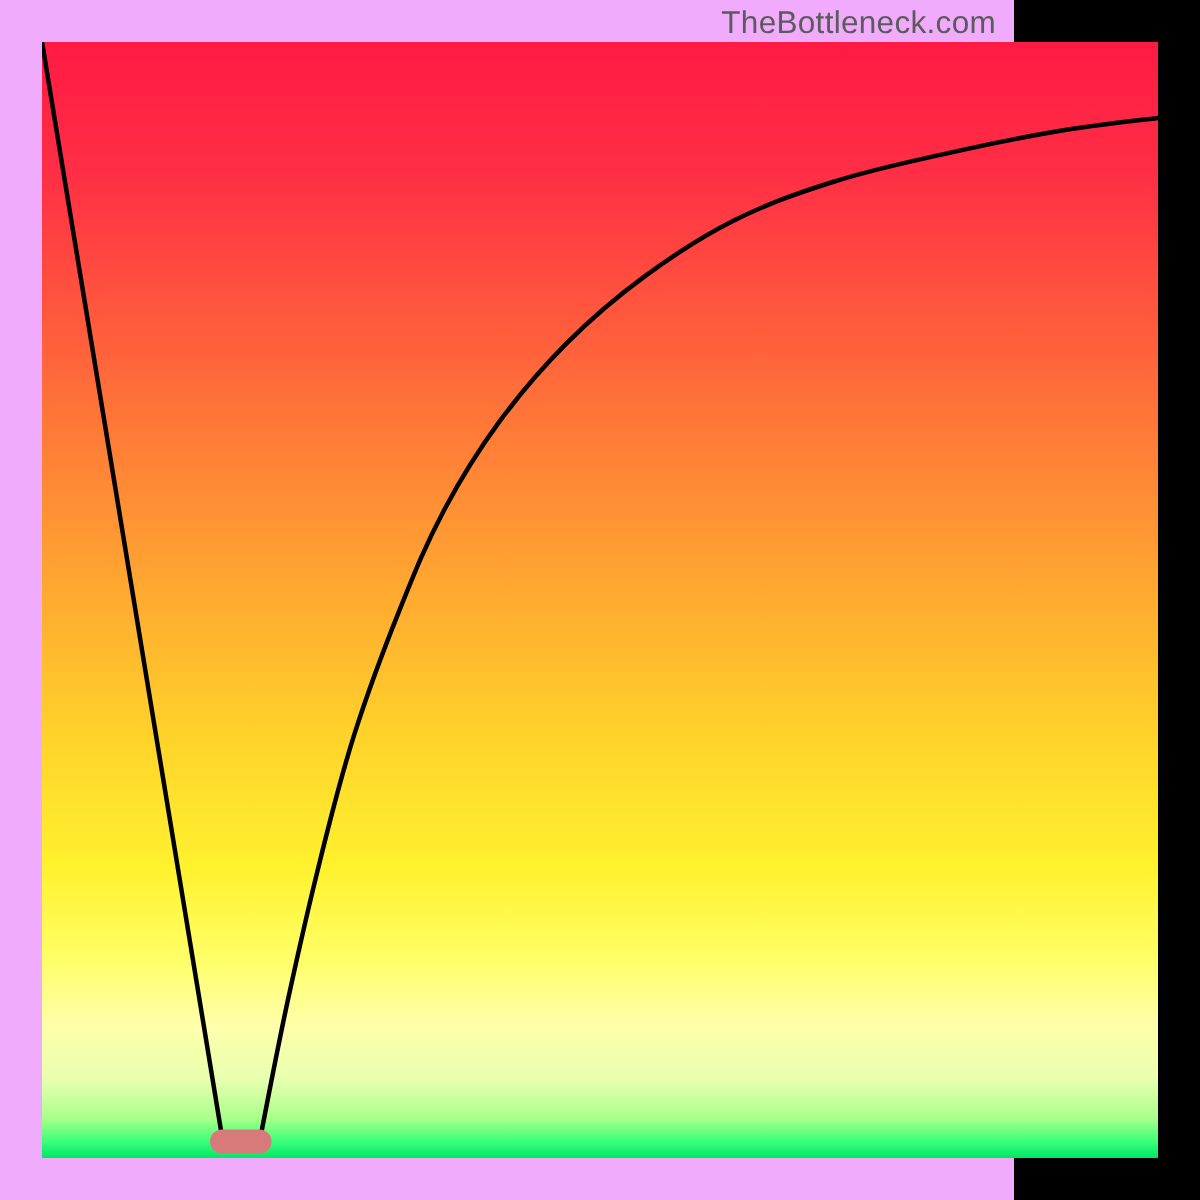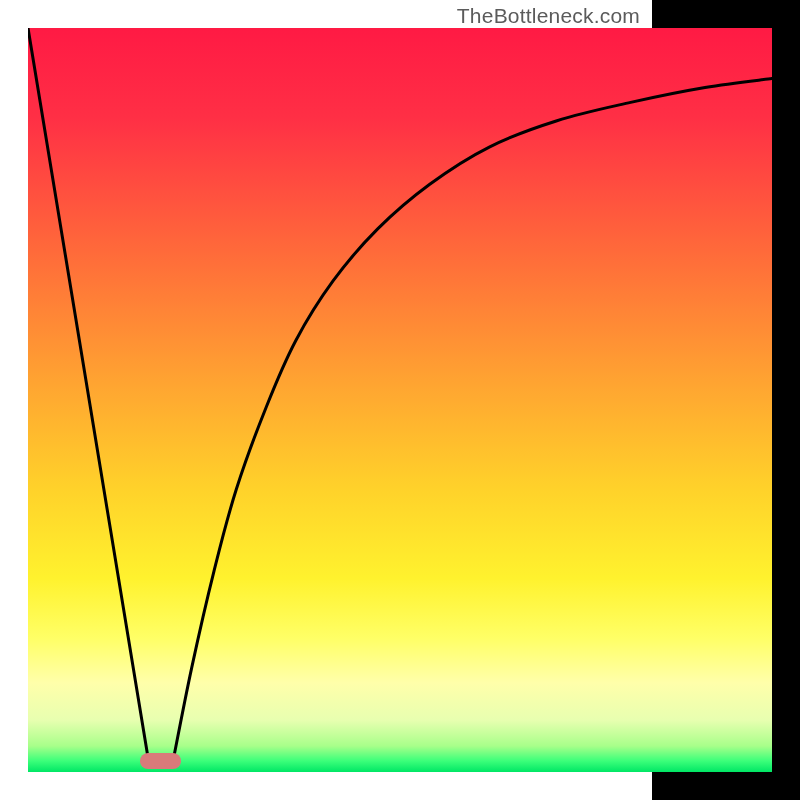--- a/index.html
+++ b/index.html
@@ -8,21 +8,22 @@
     width: 800px;
     height: 800px;
     overflow: hidden;
     background: #000;
     font-family: Arial, Helvetica, sans-serif;
   }
   .frame {
     position: relative;
     width: 652px;
     height: 800px;
-    background: #ffffff;
+    background: #f0abfc;
+    padding-left: 24px;
   }
   .plot {
     position: absolute;
     left: 28px;
     top: 28px;
     width: 744px;
     height: 744px;
     overflow: hidden;
   }
   .gradient {

